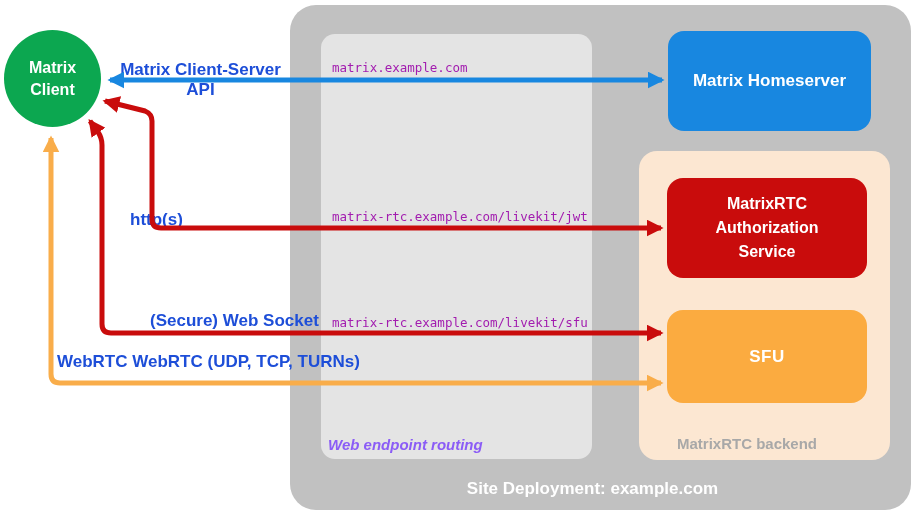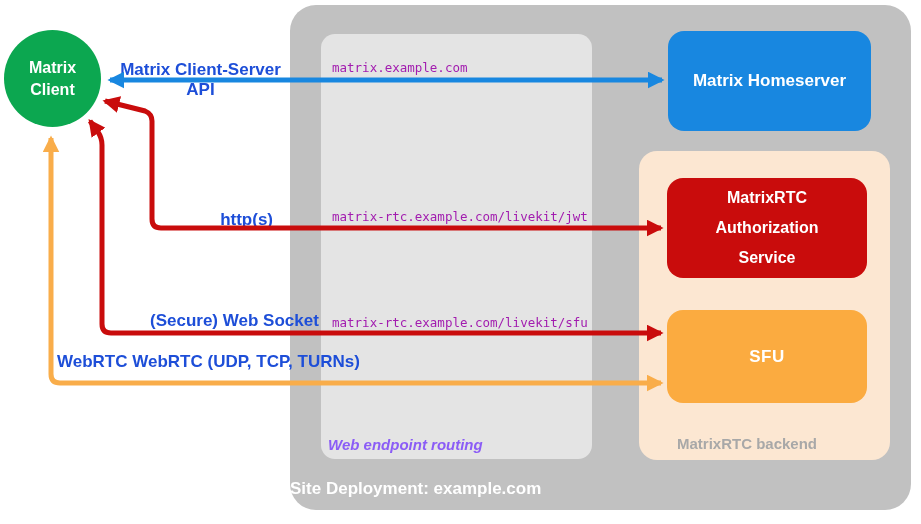--- a/index.html
+++ b/index.html
@@ -30,46 +30,46 @@
   .client-circle{
     left:4px;top:30px;width:97px;height:97px;border-radius:50%;
     background:var(--green);font-size:16px;line-height:22px;
   }
   .homeserver{
     left:668px;top:31px;width:203px;height:100px;border-radius:16px;
     background:var(--blue);font-size:17px;
   }
   .auth-service{
     left:667px;top:178px;width:200px;height:100px;border-radius:16px;
-    background:var(--red);font-size:16px;line-height:30px;
+    background:var(--red);font-size:16px;line-height:24px;
   }
   .sfu{
     left:667px;top:310px;width:200px;height:93px;border-radius:16px;
     background:var(--orange);font-size:17px;letter-spacing:.5px;
   }
   
   .caption{font-weight:700;font-size:15px;}
   .cap-routing{left:328px;top:436px;color:#8b5cf6;font-style:italic;}
   .cap-backend{left:657px;top:435px;color:#a8a8a8;margin-left:20px;}
   .cap-deploy{
-    left:290px;top:479px;width:605px;text-align:left;
+    left:290px;top:479px;width:605px;text-align:center;
     color:#ffffff;font-size:17px;
   }
   
   .route{
     font-family:"DejaVu Sans Mono","Liberation Mono",monospace;
     font-size:12.5px;color:#a21caf;letter-spacing:0;
   }
   .route-hs{left:332px;top:60px;}
   .route-jwt{left:332px;top:209px;}
   .route-sfu{left:332px;top:315px;}
   
   .alabel{font-size:17px;font-weight:700;color:#1d4ed8;}
   .al-api{left:113px;top:60px;width:175px;text-align:center;}
-  .al-http{left:123px;top:210px;width:150px;text-align:right;}
+  .al-http{left:130px;top:210px;width:150px;text-align:left;}
   .al-ws{left:150px;top:311px;}
   .al-webrtc{left:57px;top:352px;}
   
   svg.arrows{left:0;top:0;width:921px;height:524px;pointer-events:none;}
   .stroke-blue{stroke:var(--blue);}
   .stroke-red{stroke:var(--red);}
   .stroke-orange{stroke:var(--orange_arrow);}
   .fill-blue{fill:var(--blue);}
   .fill-red{fill:var(--red);}
   .fill-orange{fill:var(--orange_arrow);}

